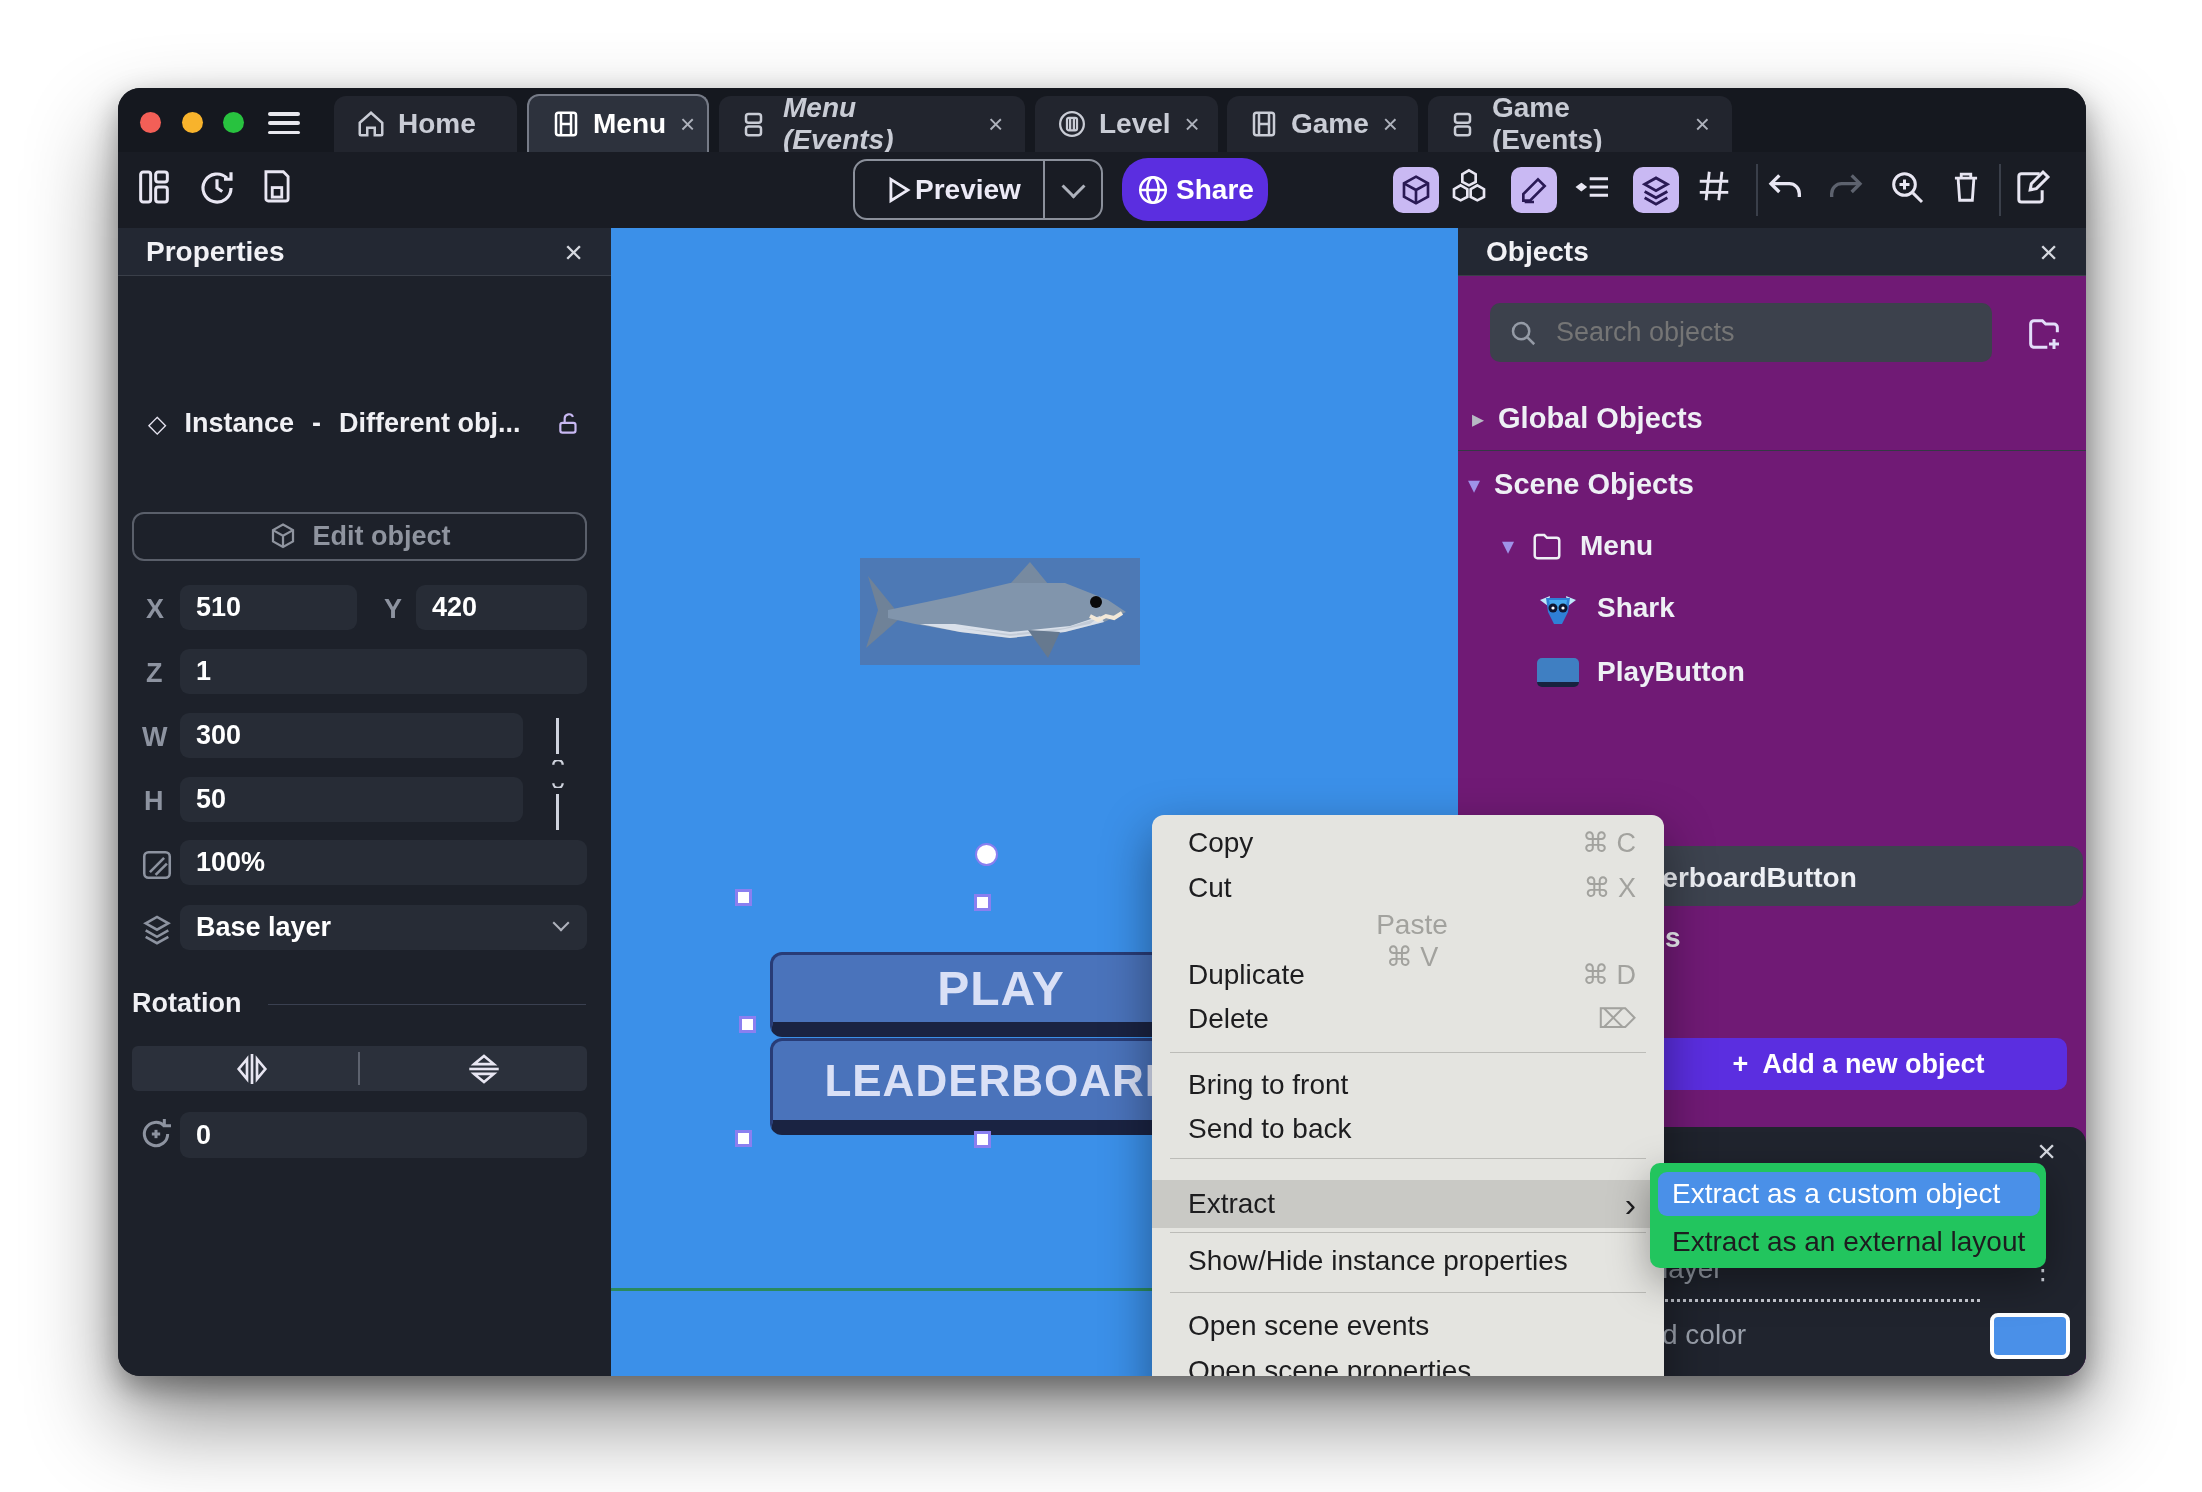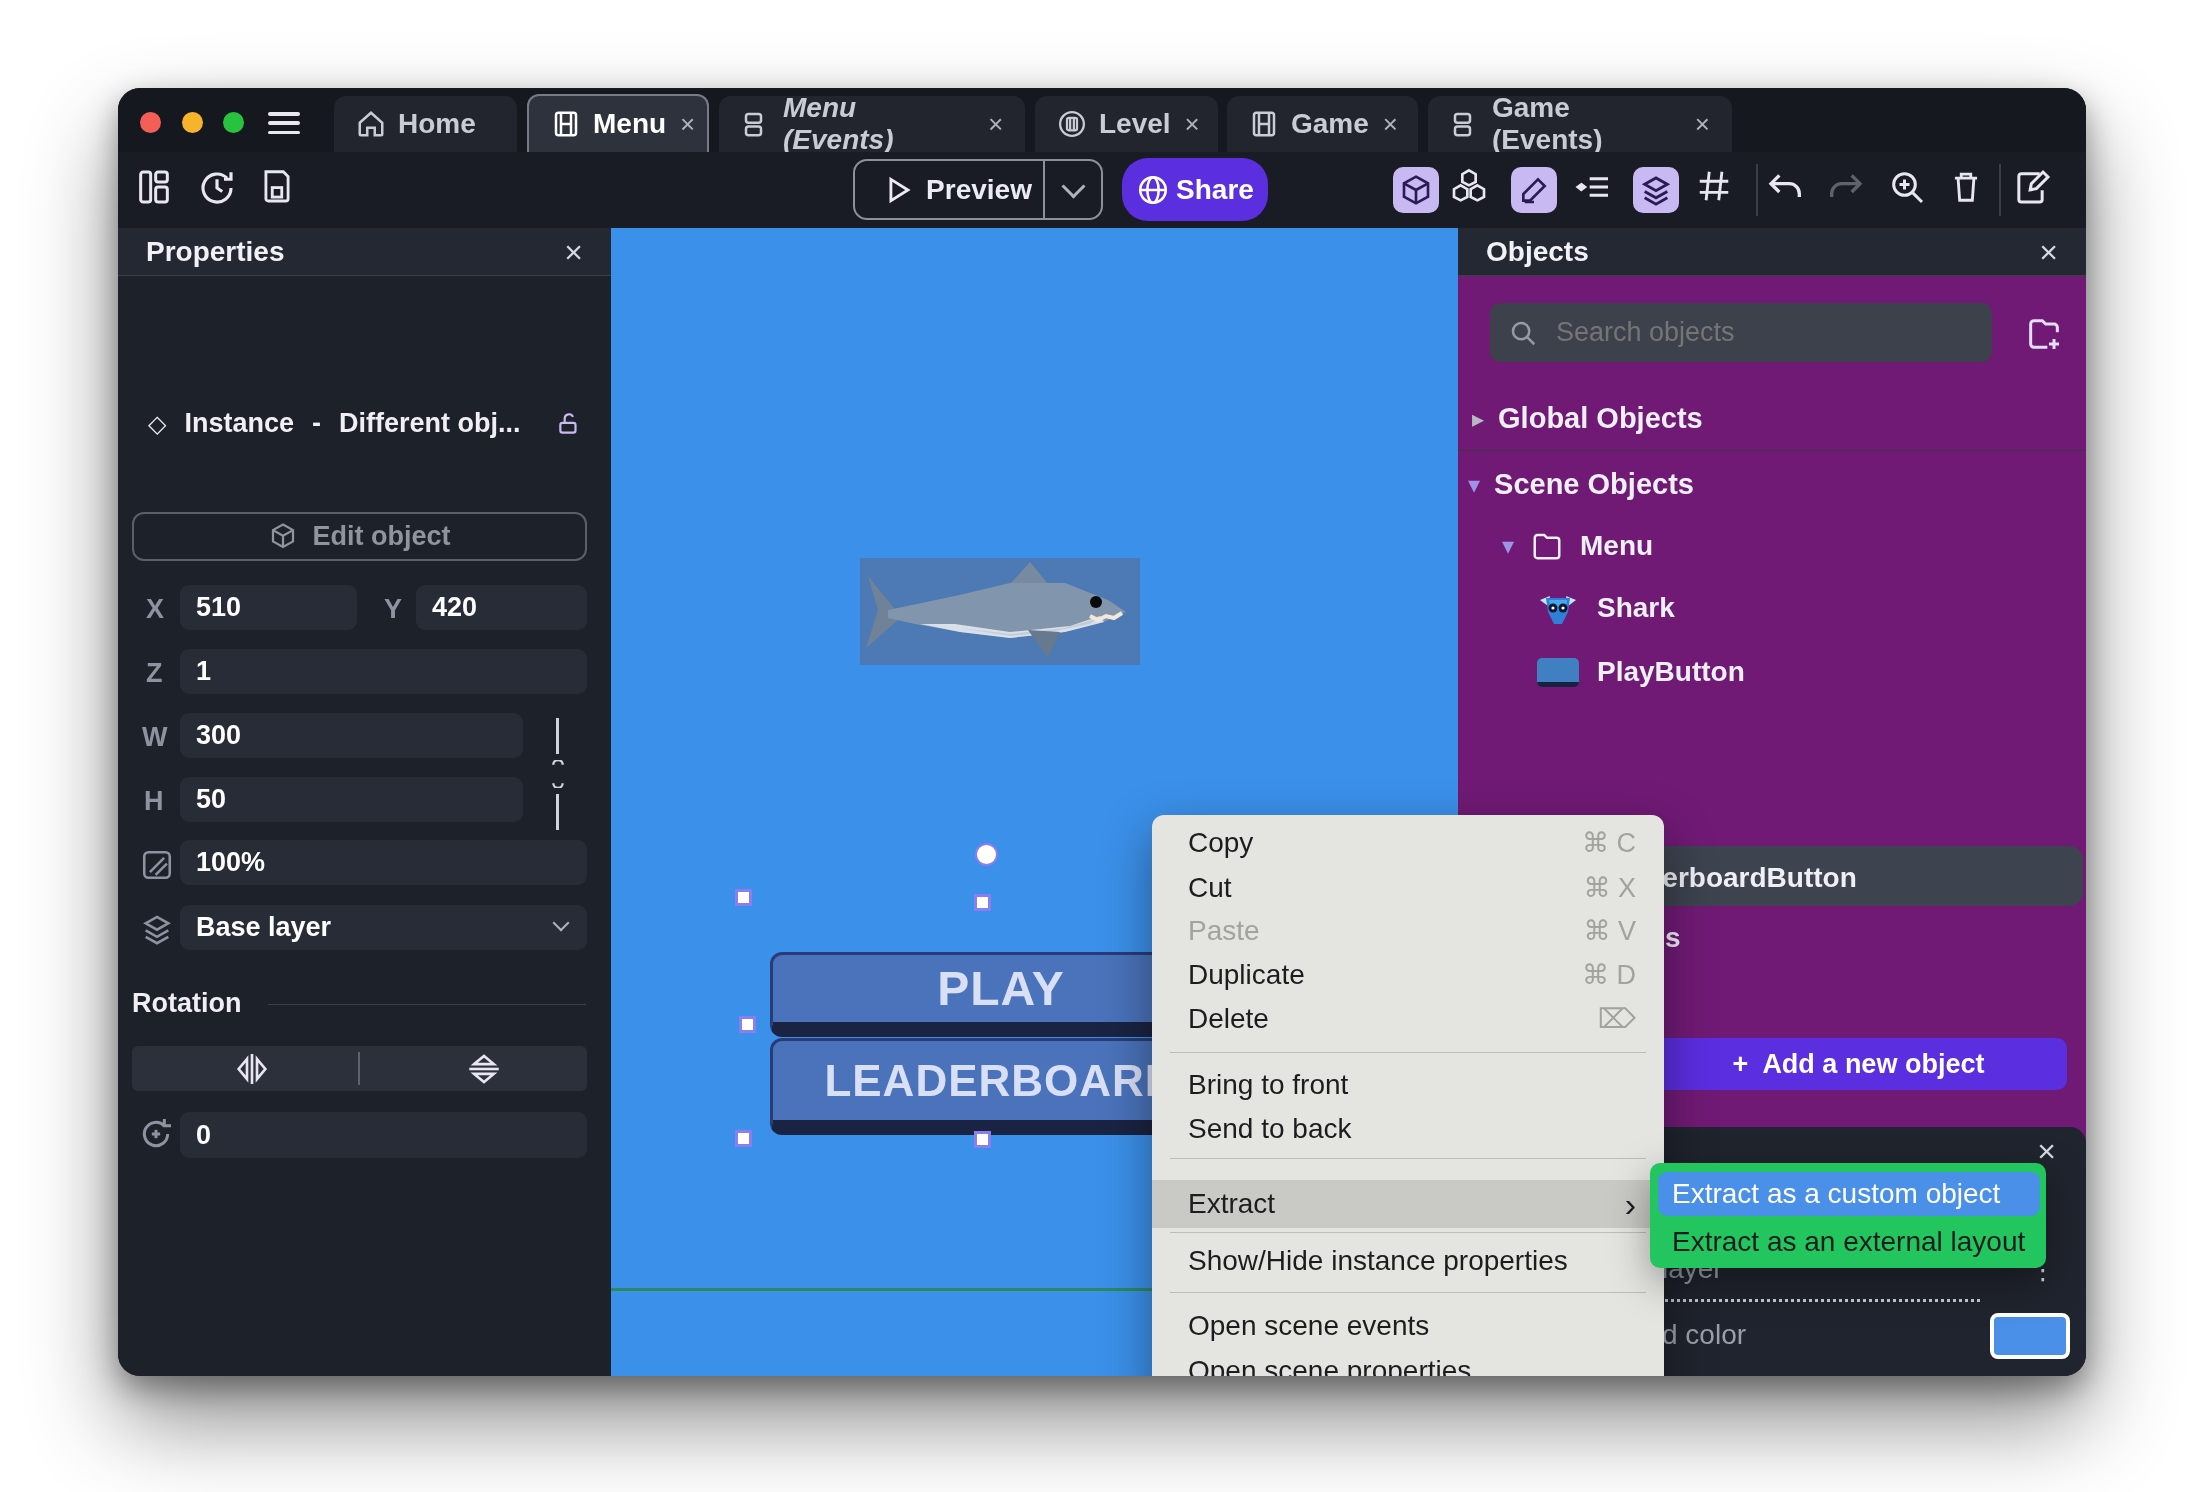--- a/index.html
+++ b/index.html
@@ -54,21 +54,21 @@
   .hlrow{position:absolute;left:17px;top:618px;width:608px;height:60px;background:#3d434f;border-radius:14px;}
   .addbtn{position:absolute;left:1532px;top:950px;width:417px;height:52px;background:#5b2ee0;border-radius:10px;
           display:flex;align-items:center;justify-content:center;gap:14px;color:#fff;font-size:27px;font-weight:700;z-index:20;}
   .bpanel{position:absolute;left:1340px;top:1039px;width:628px;height:249px;background:#20242e;border-radius:16px 16px 0 0;z-index:25;}
   
   .ctxmenu{position:absolute;left:1034px;top:727px;width:512px;height:593px;background:#e4e4e0;border-radius:12px;
            box-shadow:0 18px 50px rgba(0,0,0,.4);z-index:40;}
   .mi{position:absolute;left:0;width:100%;height:44px;display:flex;align-items:center;justify-content:space-between;
       padding:0 28px 0 36px;box-sizing:border-box;font-size:28px;color:#1d1d1f;}
   .mi .sc{color:#a2a29e;font-size:27px;}
-  .mi.disabled{color:#a2a29e;}
+  .mi.disabled{color:#a2a29e;flex-direction:column;}
   .mdiv{position:absolute;left:18px;width:476px;height:1px;background:#bcbcb8;}
   .submenu{position:absolute;left:1532px;top:1075px;width:396px;height:105px;background:#22c55e;border-radius:10px;
            box-shadow:0 14px 40px rgba(0,0,0,.35);z-index:50;}
   .smi{position:absolute;left:8px;width:382px;height:44px;display:flex;align-items:center;padding-left:14px;
        box-sizing:border-box;font-size:28px;color:#1d1d1f;border-radius:9px;}
   .smi.sel{background:#4a90e8;color:#ffffff;}
   svg{display:block;}
 </style>
 </head>
 <body>
@@ -164,21 +164,21 @@
       <svg width="38" height="38" viewBox="0 0 24 24" fill="none" stroke="#e8e6f2" stroke-width="1.8">
             <path d="M5 3h11l3 3v14a1.5 1.5 0 0 1-1.5 1.5h-11A1.5 1.5 0 0 1 5 20z"></path>
             <rect x="9" y="13" width="6" height="6"></rect>
           </svg>
     </div>
 
     <div class="preview">
       <svg width="34" height="34" viewBox="0 0 24 24" fill="none" stroke="#eceaf6" stroke-width="2" style="margin-left:26px;">
             <path d="M7 4.5 19 12 7 19.5z"></path>
           </svg>
-      <span style="flex:1;text-align:center;">Preview</span>
+      <span style="flex:1;text-align:left;">Preview</span>
       <div style="width:2px;height:57px;background:#8b909b;"></div>
       <div style="width:56px;display:flex;justify-content:center;">
             <div class="chev" style="margin-top:-6px;"></div>
           </div>
     </div>
 
     <div class="share">
       <svg width="34" height="34" viewBox="0 0 24 24" fill="none" stroke="#ffffff" stroke-width="1.8">
             <circle cx="12" cy="12" r="9"></circle>
             <ellipse cx="12" cy="12" rx="4" ry="9"></ellipse>

